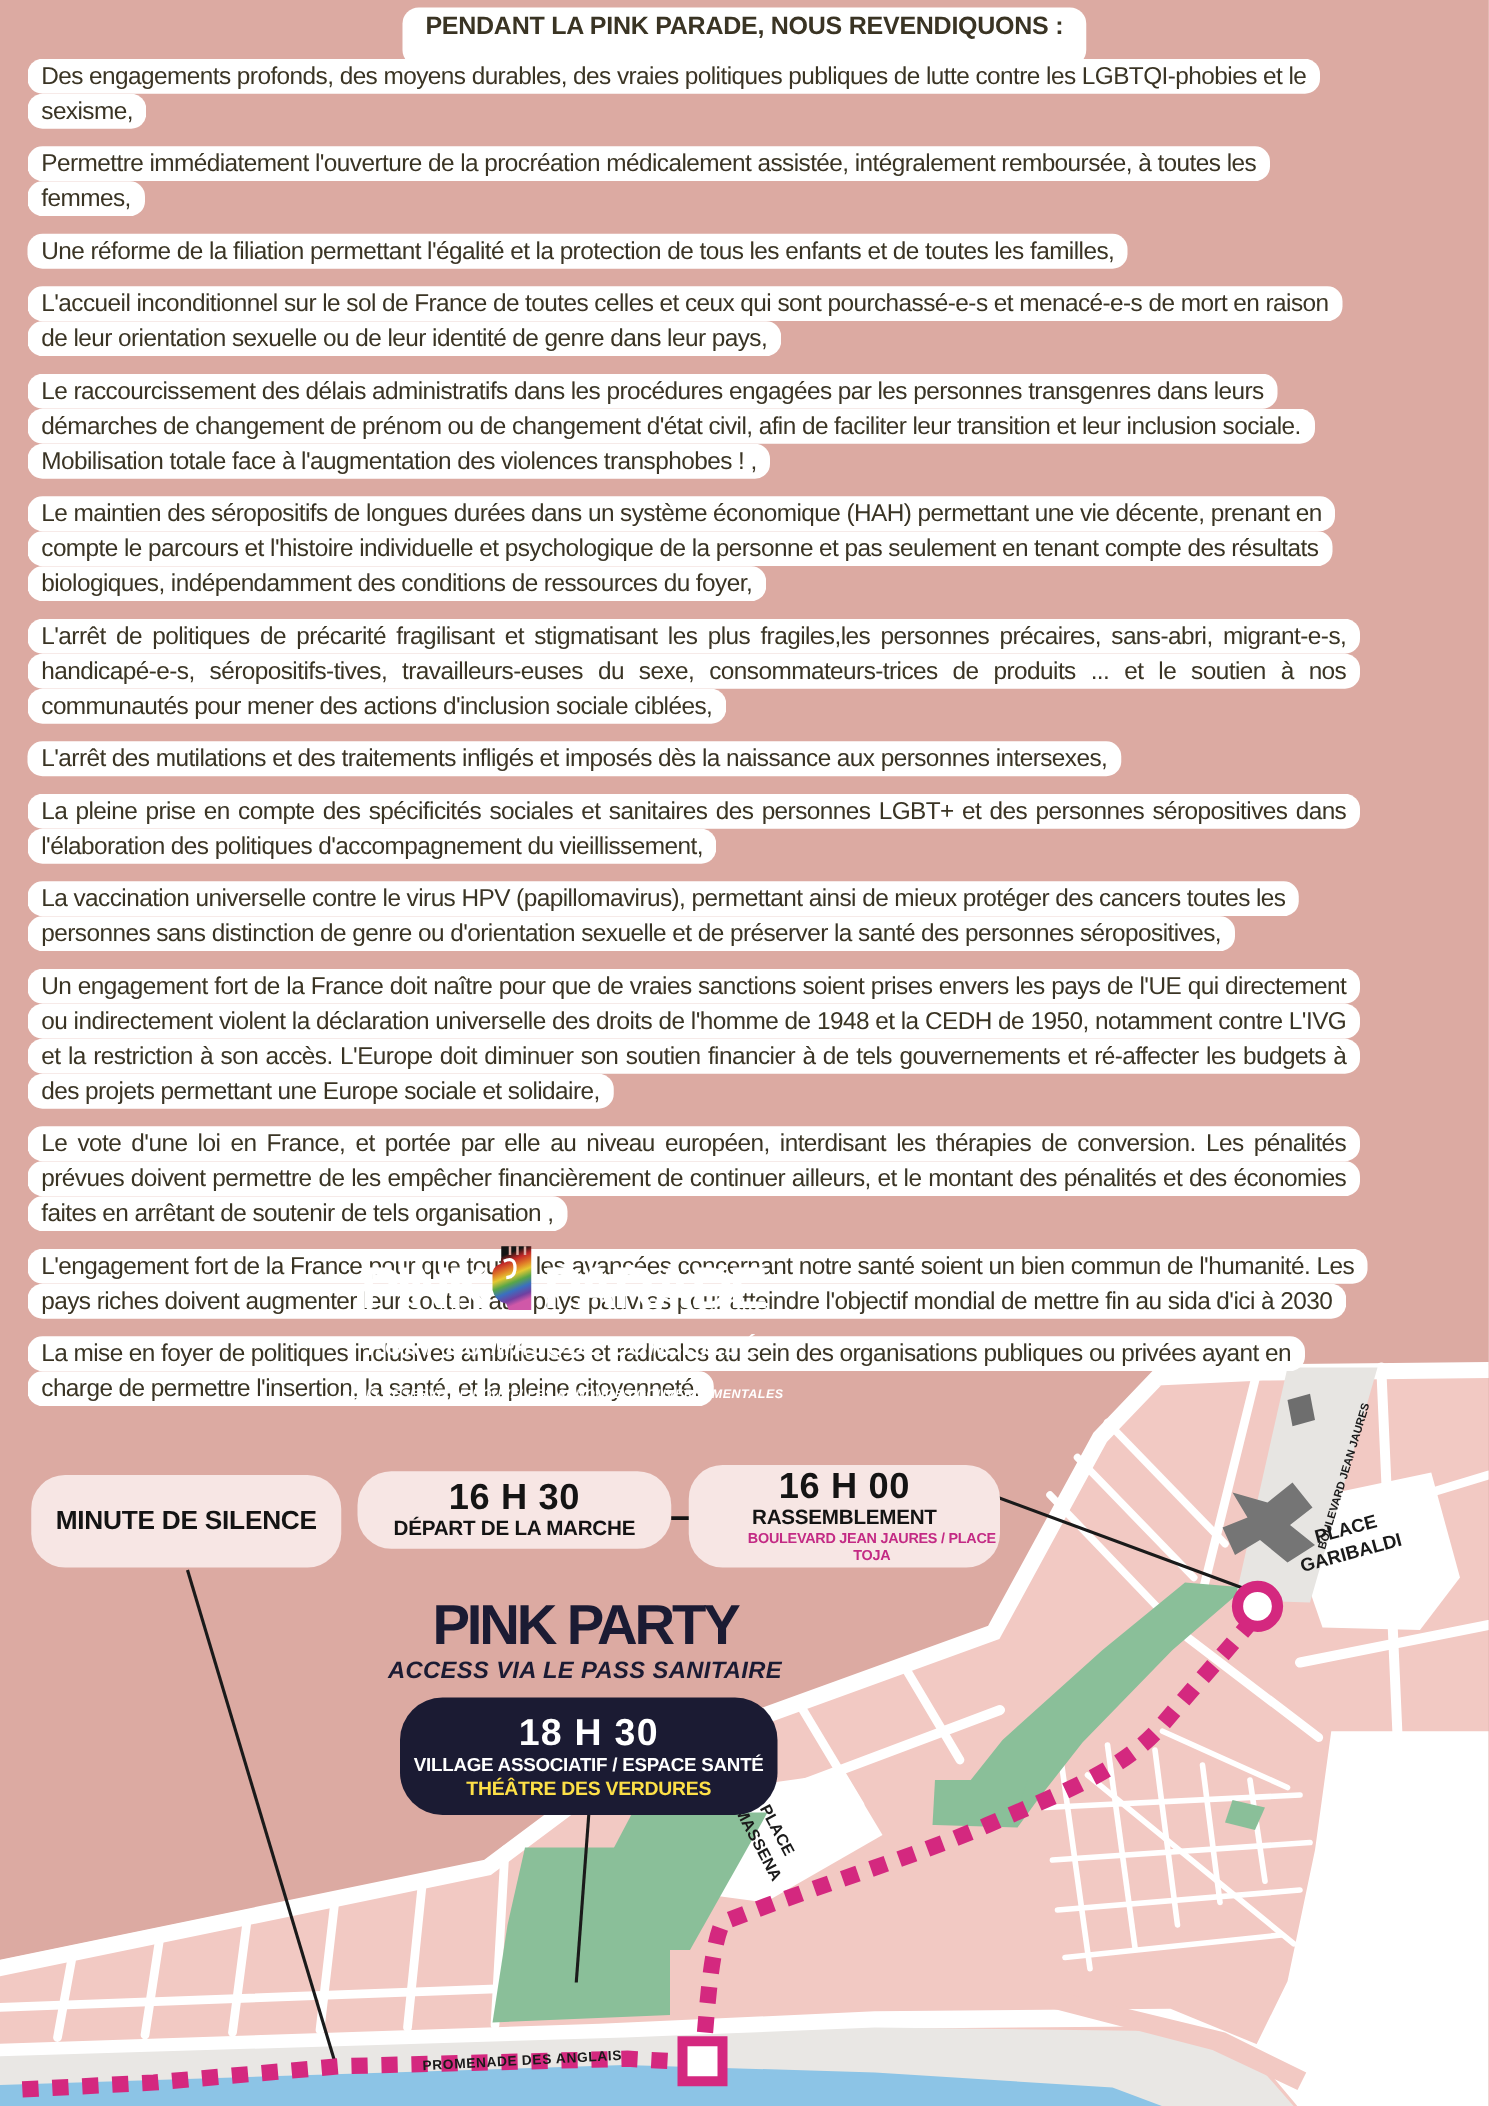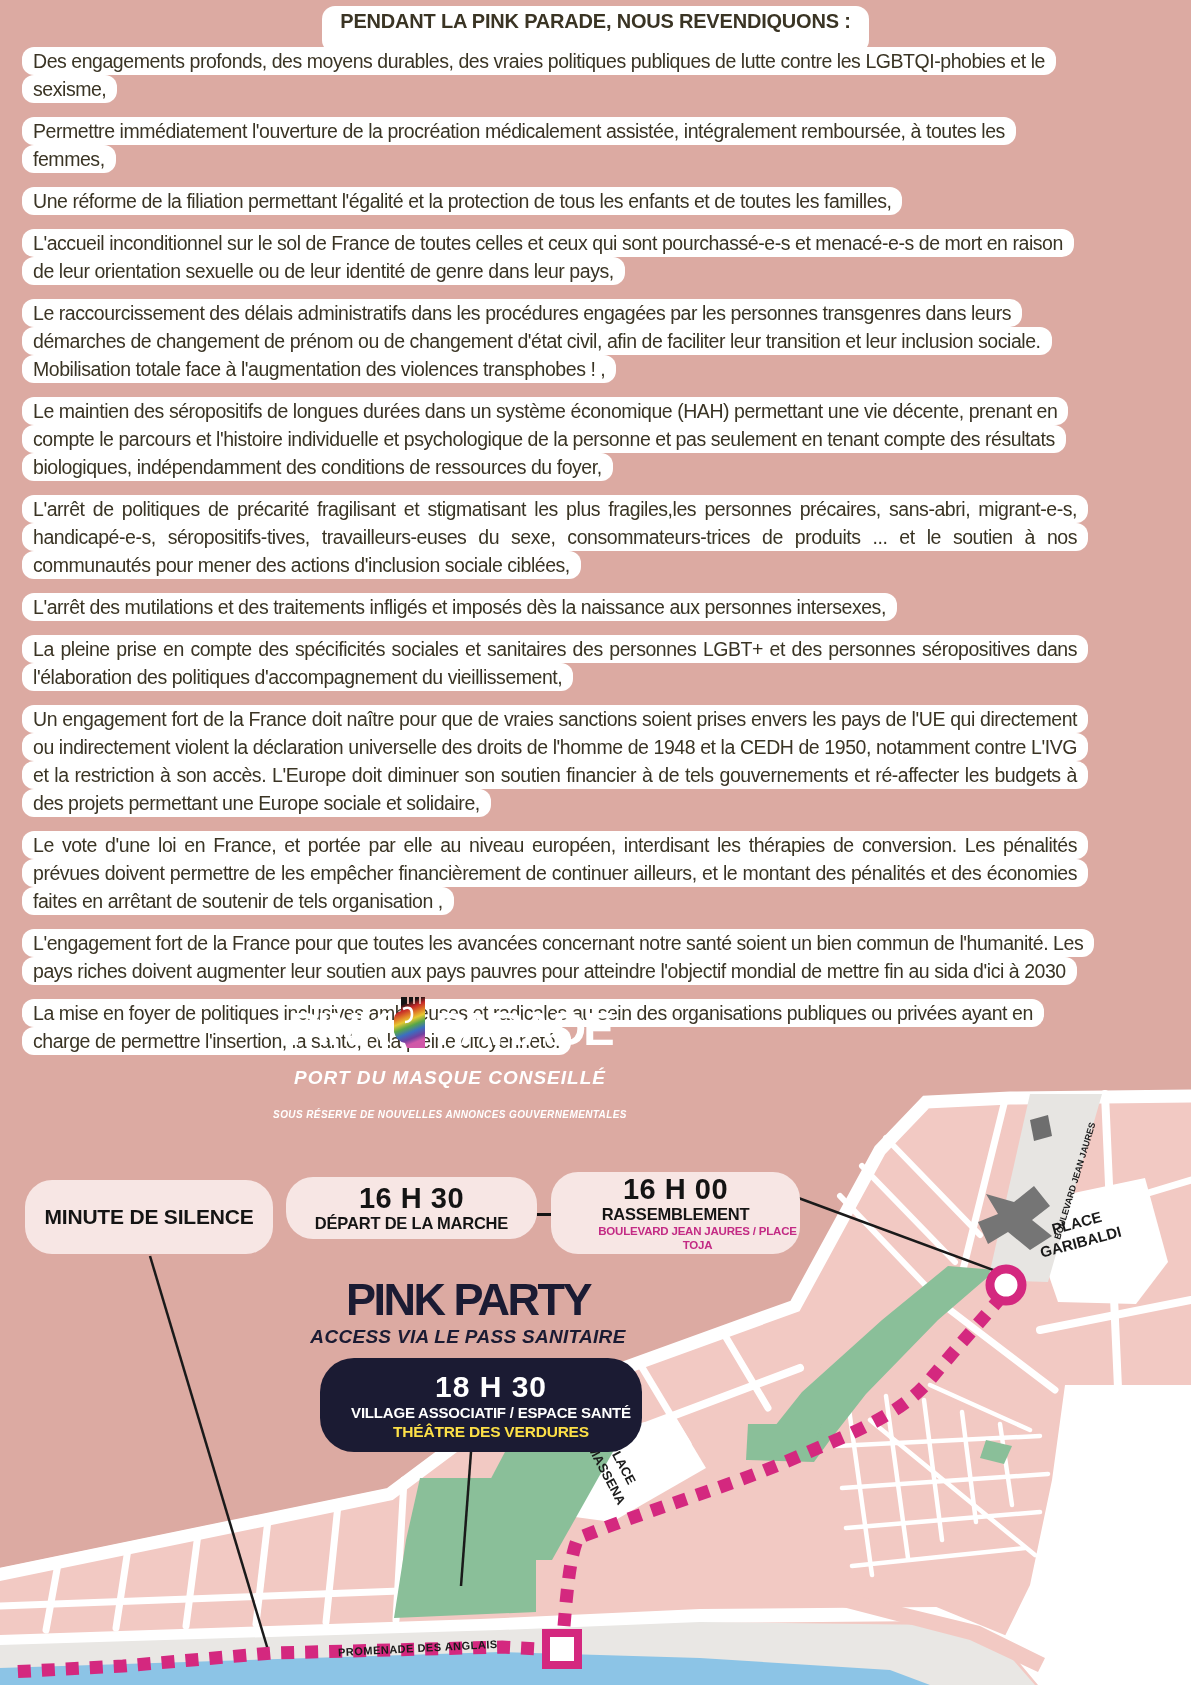--- a/index.html
+++ b/index.html
@@ -33,21 +33,21 @@
   .bubble .lbl{font-size:16.5px;font-weight:700;letter-spacing:-0.2px;line-height:19px;}
   .bubble .loc{font-size:11.5px;font-weight:700;color:#c32a84;line-height:14px;letter-spacing:-0.2px;padding-left:44px;}
   .dash-connector{position:absolute;left:537px;top:1213px;width:15px;height:3px;background:#141414;}
 
   .party{position:absolute;left:268px;top:1276px;width:400px;text-align:center;color:#1b1b33;}
   .party-name{font-size:45px;font-weight:800;letter-spacing:-2.5px;line-height:48px;}
   .party-access{font-size:19px;font-weight:800;font-style:italic;letter-spacing:0.3px;margin-top:2px;}
 
   .village-box{position:absolute;left:320px;top:1358px;width:302px;height:94px;background:#1b1b33;
     border-radius:34px;display:flex;flex-direction:column;align-items:center;justify-content:center;
-    color:#fff;text-align:center;padding-left:20px;}
+    color:#fff;text-align:center;}
   .village-box .time{font-size:30px;font-weight:800;letter-spacing:1px;line-height:33px;}
   .village-box .l1{font-size:15px;font-weight:700;line-height:19px;letter-spacing:-0.2px;}
   .village-box .l2{font-size:15.5px;font-weight:700;line-height:19px;letter-spacing:-0.2px;color:#fde047;}
 
   .svg-label{font-family:"Liberation Sans",sans-serif;font-weight:700;fill:#1a1a1a;}
 </style>
 </head>
 <body>
 
 <div id="page">
@@ -144,20 +144,21 @@
   <div class="paras">
     <p class="para"><span class="hl">Des engagements profonds, des moyens durables, des vraies politiques publiques de lutte contre les LGBTQI-phobies et le sexisme,</span></p>
     <p class="para"><span class="hl">Permettre immédiatement l'ouverture de la procréation médicalement assistée, intégralement remboursée, à toutes les femmes,</span></p>
     <p class="para"><span class="hl">Une réforme de la filiation permettant l'égalité et la protection de tous les enfants et de toutes les familles,</span></p>
     <p class="para"><span class="hl">L'accueil inconditionnel sur le sol de France de toutes celles et ceux qui sont pourchassé-e-s et menacé-e-s de mort en raison de leur orientation sexuelle ou de leur identité de genre dans leur pays,</span></p>
     <p class="para"><span class="hl">Le raccourcissement des délais administratifs dans les procédures engagées par les personnes transgenres dans leurs démarches de changement de prénom ou de changement d'état civil, afin de faciliter leur transition et leur inclusion sociale. Mobilisation totale face à l'augmentation des violences transphobes ! ,</span></p>
     <p class="para"><span class="hl">Le maintien des séropositifs de longues durées dans un système économique (HAH) permettant une vie décente, prenant en compte le parcours et l'histoire individuelle et psychologique de la personne et pas seulement en tenant compte des résultats biologiques, indépendamment des conditions de ressources du foyer,</span></p>
     <p class="para j"><span class="hl">L'arrêt de politiques de précarité fragilisant et stigmatisant les plus fragiles,les personnes précaires, sans-abri, migrant-e-s, handicapé-e-s, séropositifs-tives, travailleurs-euses du sexe, consommateurs-trices de produits ... et le soutien à nos communautés pour mener des actions d'inclusion sociale ciblées,</span></p>
     <p class="para"><span class="hl">L'arrêt des mutilations et des traitements infligés et imposés dès la naissance aux personnes intersexes,</span></p>
     <p class="para j"><span class="hl">La pleine prise en compte des spécificités sociales et sanitaires des personnes LGBT+ et des personnes séropositives dans l'élaboration des politiques d'accompagnement du vieillissement,</span></p>
+    <p class="para"><span class="hl">La vaccination universelle contre le virus HPV (papillomavirus), permettant ainsi de mieux protéger des cancers toutes les personnes sans distinction de genre ou d'orientation sexuelle et de préserver la santé des personnes séropositives,</span></p>
     <p class="para j"><span class="hl">Un engagement fort de la France doit naître pour que de vraies sanctions soient prises envers les pays de l'UE qui directement ou indirectement violent la déclaration universelle des droits de l'homme de 1948 et la CEDH de 1950, notamment contre L'IVG et la restriction à son accès. L'Europe doit diminuer son soutien financier à de tels gouvernements et ré-affecter les budgets à des projets permettant une Europe sociale et solidaire,</span></p>
     <p class="para j"><span class="hl">Le vote d'une loi en France, et portée par elle au niveau européen, interdisant les thérapies de conversion. Les pénalités prévues doivent permettre de les empêcher financièrement de continuer ailleurs, et le montant des pénalités et des économies faites en arrêtant de soutenir de tels organisation ,</span></p>
     <p class="para"><span class="hl">L'engagement fort de la France pour que toutes les avancées concernant notre santé soient un bien commun de l'humanité. Les pays riches doivent augmenter leur soutien aux pays pauvres pour atteindre l'objectif mondial de mettre fin au sida d'ici à 2030</span></p>
     <p class="para"><span class="hl">La mise en foyer de politiques inclusives ambitieuses et radicales au sein des organisations publiques ou privées ayant en charge de permettre l'insertion, la santé, et la pleine citoyenneté.</span></p>
   </div>
 
   <div class="brand">
     <div class="brand-row">
       <span class="brand-word">PINK</span>
       <span style="display:inline-block;margin:-6px 1px 0;">

